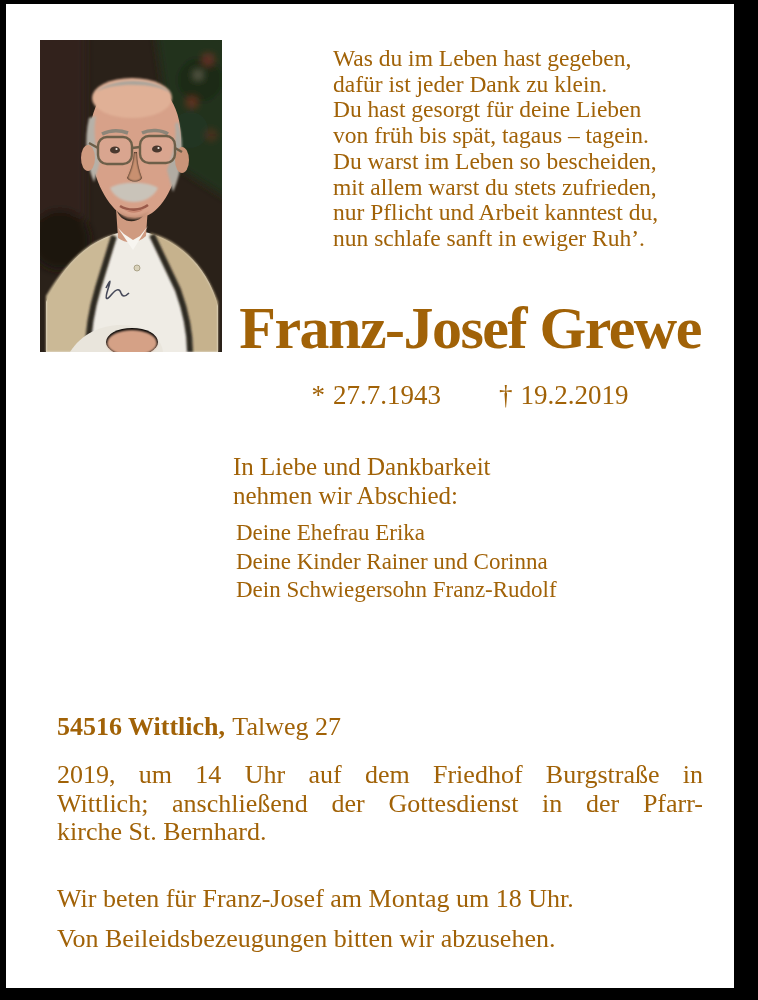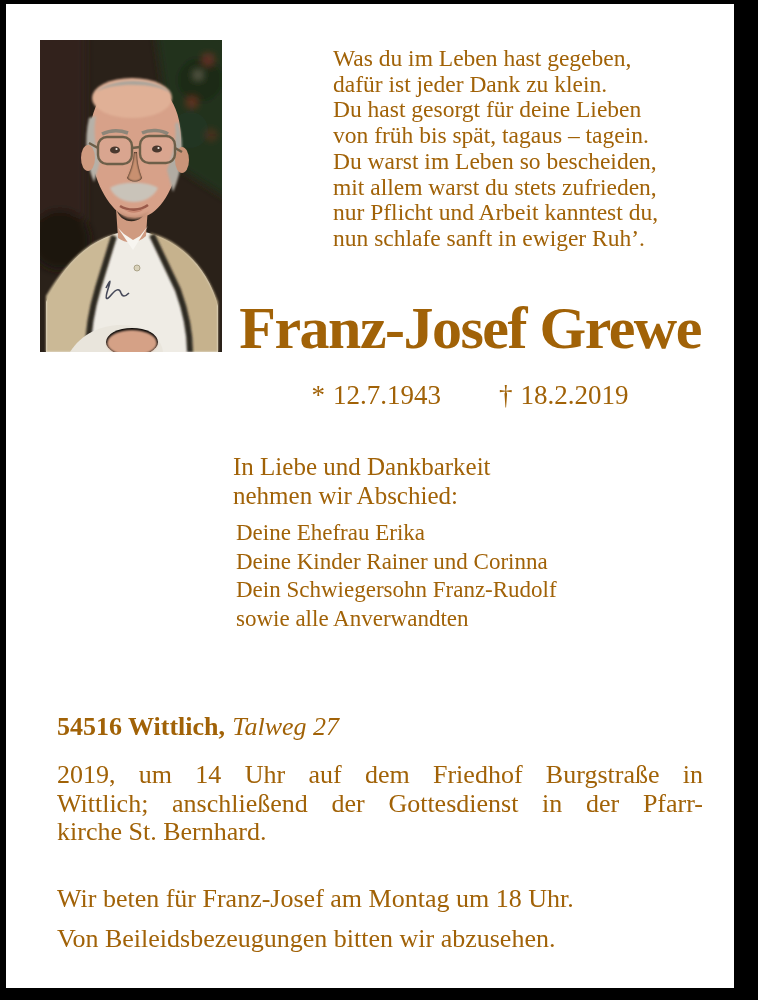--- a/index.html
+++ b/index.html
@@ -51,21 +51,21 @@
   .mourners {
     position: absolute; left: 236px; top: 519px;
     font-size: 23px; line-height: 28.5px; white-space: nowrap;
   }
 
   .address {
     position: absolute; left: 57px; top: 712px;
     font-size: 26px; line-height: 30px; white-space: nowrap;
   }
   .address .city { font-weight: 700; }
-  .address .street { margin-left: 0.28em; font-style: italic; }
+  .address .street { margin-left: 0.28em; }
 
   .funeral {
     position: absolute; left: 57px; top: 761px; width: 646px;
     font-size: 26px; line-height: 28.5px;
   }
   .funeral .jline { text-align: justify; text-align-last: justify; }
   .funeral .lastline { text-align: left; }
 
   .prayer {
     position: absolute; left: 57px; top: 884px;
@@ -175,34 +175,33 @@
     <div>von früh bis spät, tagaus – tagein.</div>
     <div>Du warst im Leben so bescheiden,</div>
     <div>mit allem warst du stets zufrieden,</div>
     <div>nur Pflicht und Arbeit kanntest du,</div>
     <div>nun schlafe sanft in ewiger Ruh’.</div>
   </div>
 
   <div class="name">Franz-Josef Grewe</div>
 
   <div class="dates">
-    <span><span class="sym">*</span><span>12.7.1943</span></span>
-    <span><span class="sym">†</span><span>18.2.2019</span></span>
+    <span><span class="sym">*</span><span>27.7.1943</span></span>
+    <span><span class="sym">†</span><span>19.2.2019</span></span>
   </div>
 
   <div class="farewell-intro">
     <div>In Liebe und Dankbarkeit</div>
     <div>nehmen wir Abschied:</div>
   </div>
 
   <div class="mourners">
     <div>Deine Ehefrau Erika</div>
     <div>Deine Kinder Rainer und Corinna</div>
     <div>Dein Schwiegersohn Franz-Rudolf</div>
-    <div>sowie alle Anverwandten</div>
   </div>
 
   <div class="address">
     <span class="city">54516 Wittlich,</span><span class="street">Talweg 27</span>
   </div>
 
   <div class="funeral">
     <div class="jline">2019, um 14 Uhr auf dem Friedhof Burgstraße in</div>
     <div class="jline">Wittlich; anschließend der Gottesdienst in der Pfarr-</div>
     <div class="lastline">kirche St. Bernhard.</div>

